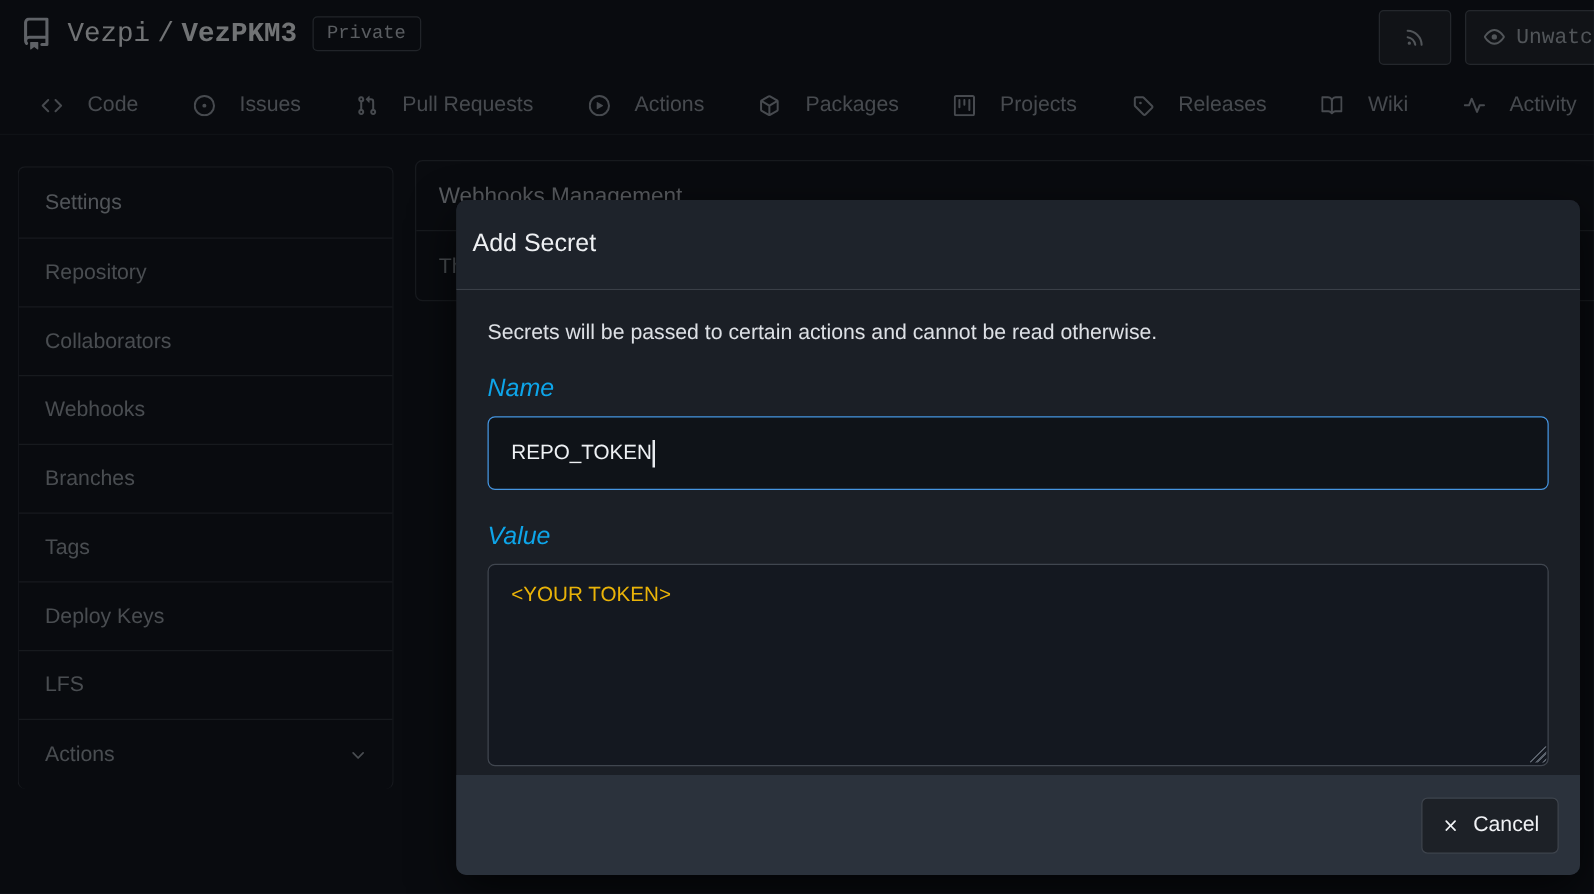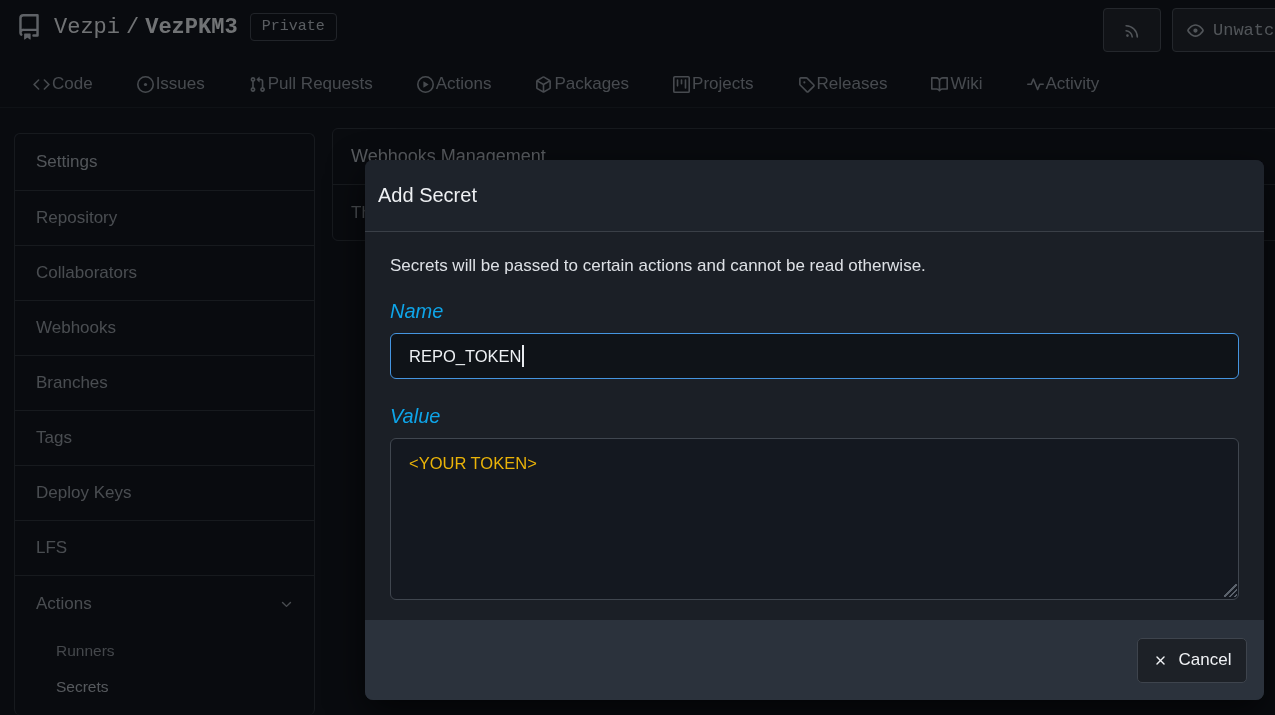--- a/index.html
+++ b/index.html
@@ -31,21 +31,21 @@
   }
   .rss-btn { left:1103px; width:58px; }
   .unwatch-btn { left:1172px; width:150px; padding-left:14px; justify-content:flex-start; }
 
   
   .repo-nav {
     position:absolute; top:60px; left:0; width:100%; height:48px;
     display:flex; align-items:center; gap:44px; padding-left:33px;
     border-bottom:1px solid #1e222a;
   }
-  .nav-tab { display:flex; align-items:center; gap:2px; color:#868d96; font-size:17px; cursor:pointer; white-space:nowrap; }
+  .nav-tab { display:flex; align-items:center; gap:20px; color:#868d96; font-size:17px; cursor:pointer; white-space:nowrap; }
 
   
   .settings-menu {
     position:absolute; left:14px; top:133px; width:301px;
     border:1px solid #2c313a; border-radius:6px; border-bottom:none;
   }
   .menu-item {
     height:55px; display:flex; align-items:center; padding:0 20px 0 21px;
     border-bottom:1px solid #2c313a; color:#8b9199; font-size:17px; cursor:pointer;
   }
@@ -81,21 +81,21 @@
   }
   .modal-header {
     height:72px; flex:none; background:#1e232b; border-bottom:1px solid #3a3f47;
     border-radius:8px 8px 0 0; display:flex; align-items:center; padding-left:13px;
   }
   .modal-title { font-size:20px; font-weight:500; color:#eef0f3; }
   .modal-body { flex:1; padding:24px 25px 0 25px; }
   .modal-desc { font-size:17px; color:#dde0e5; margin-bottom:24px; }
   .field-label { font-size:20px; color:#0ea5e9; margin-bottom:10px;font-style:italic; }
   .input-shell {
-    height:46px; border:1px solid #4595e0; border-radius:6px; background:#0f1318;
+    height:59px; border:1px solid #4595e0; border-radius:6px; background:#0f1318;
     display:flex; align-items:center; padding:0 18px; margin-bottom:26px; cursor:text;
   }
   .input-text { font-size:16.5px; color:#eef1f4; }
   .caret { width:1.5px; height:22px; background:#e8ebef; margin-left:1px; }
   .value-wrap { position:relative; }
   .secret-textarea {
     width:100%; height:162px; background:#141820; border:1px solid #40464f; border-radius:6px;
     padding:15px 18px; color:#eab308; font-size:16.5px; font-family:"Liberation Sans", sans-serif;
     resize:none; outline:none; display:block;
   }
@@ -232,28 +232,20 @@
     </div>
   <div class="menu-item">
       <span>LFS</span>
     </div>
   <div class="menu-item expand">
     <span>Actions</span>
     <span class="chev"><svg class="oct" width="15" height="15" viewBox="0 0 16 16">
           <path d="M12.78 5.22a.749.749 0 0 1 0 1.06l-4.25 4.25a.749.749 0 0 1-1.06 0L3.22 6.28a.749.749 0 1 1 1.06-1.06L8 8.939l3.72-3.719a.749.749 0 0 1 1.06 0Z"></path>
         </svg></span>
   </div>
-  <div class="sub-wrap">
-    <div class="sub-item">
-        <span>Runners</span>
-      </div>
-    <div class="sub-item active">
-        <span>Secrets</span>
-      </div>
-  </div>
 </div>
 
 <div class="content-panel">
   <div class="panel-header">
     <span>Webhooks Management</span>
   </div>
   <div class="panel-desc">
     <span>Th</span>
   </div>
 </div>

